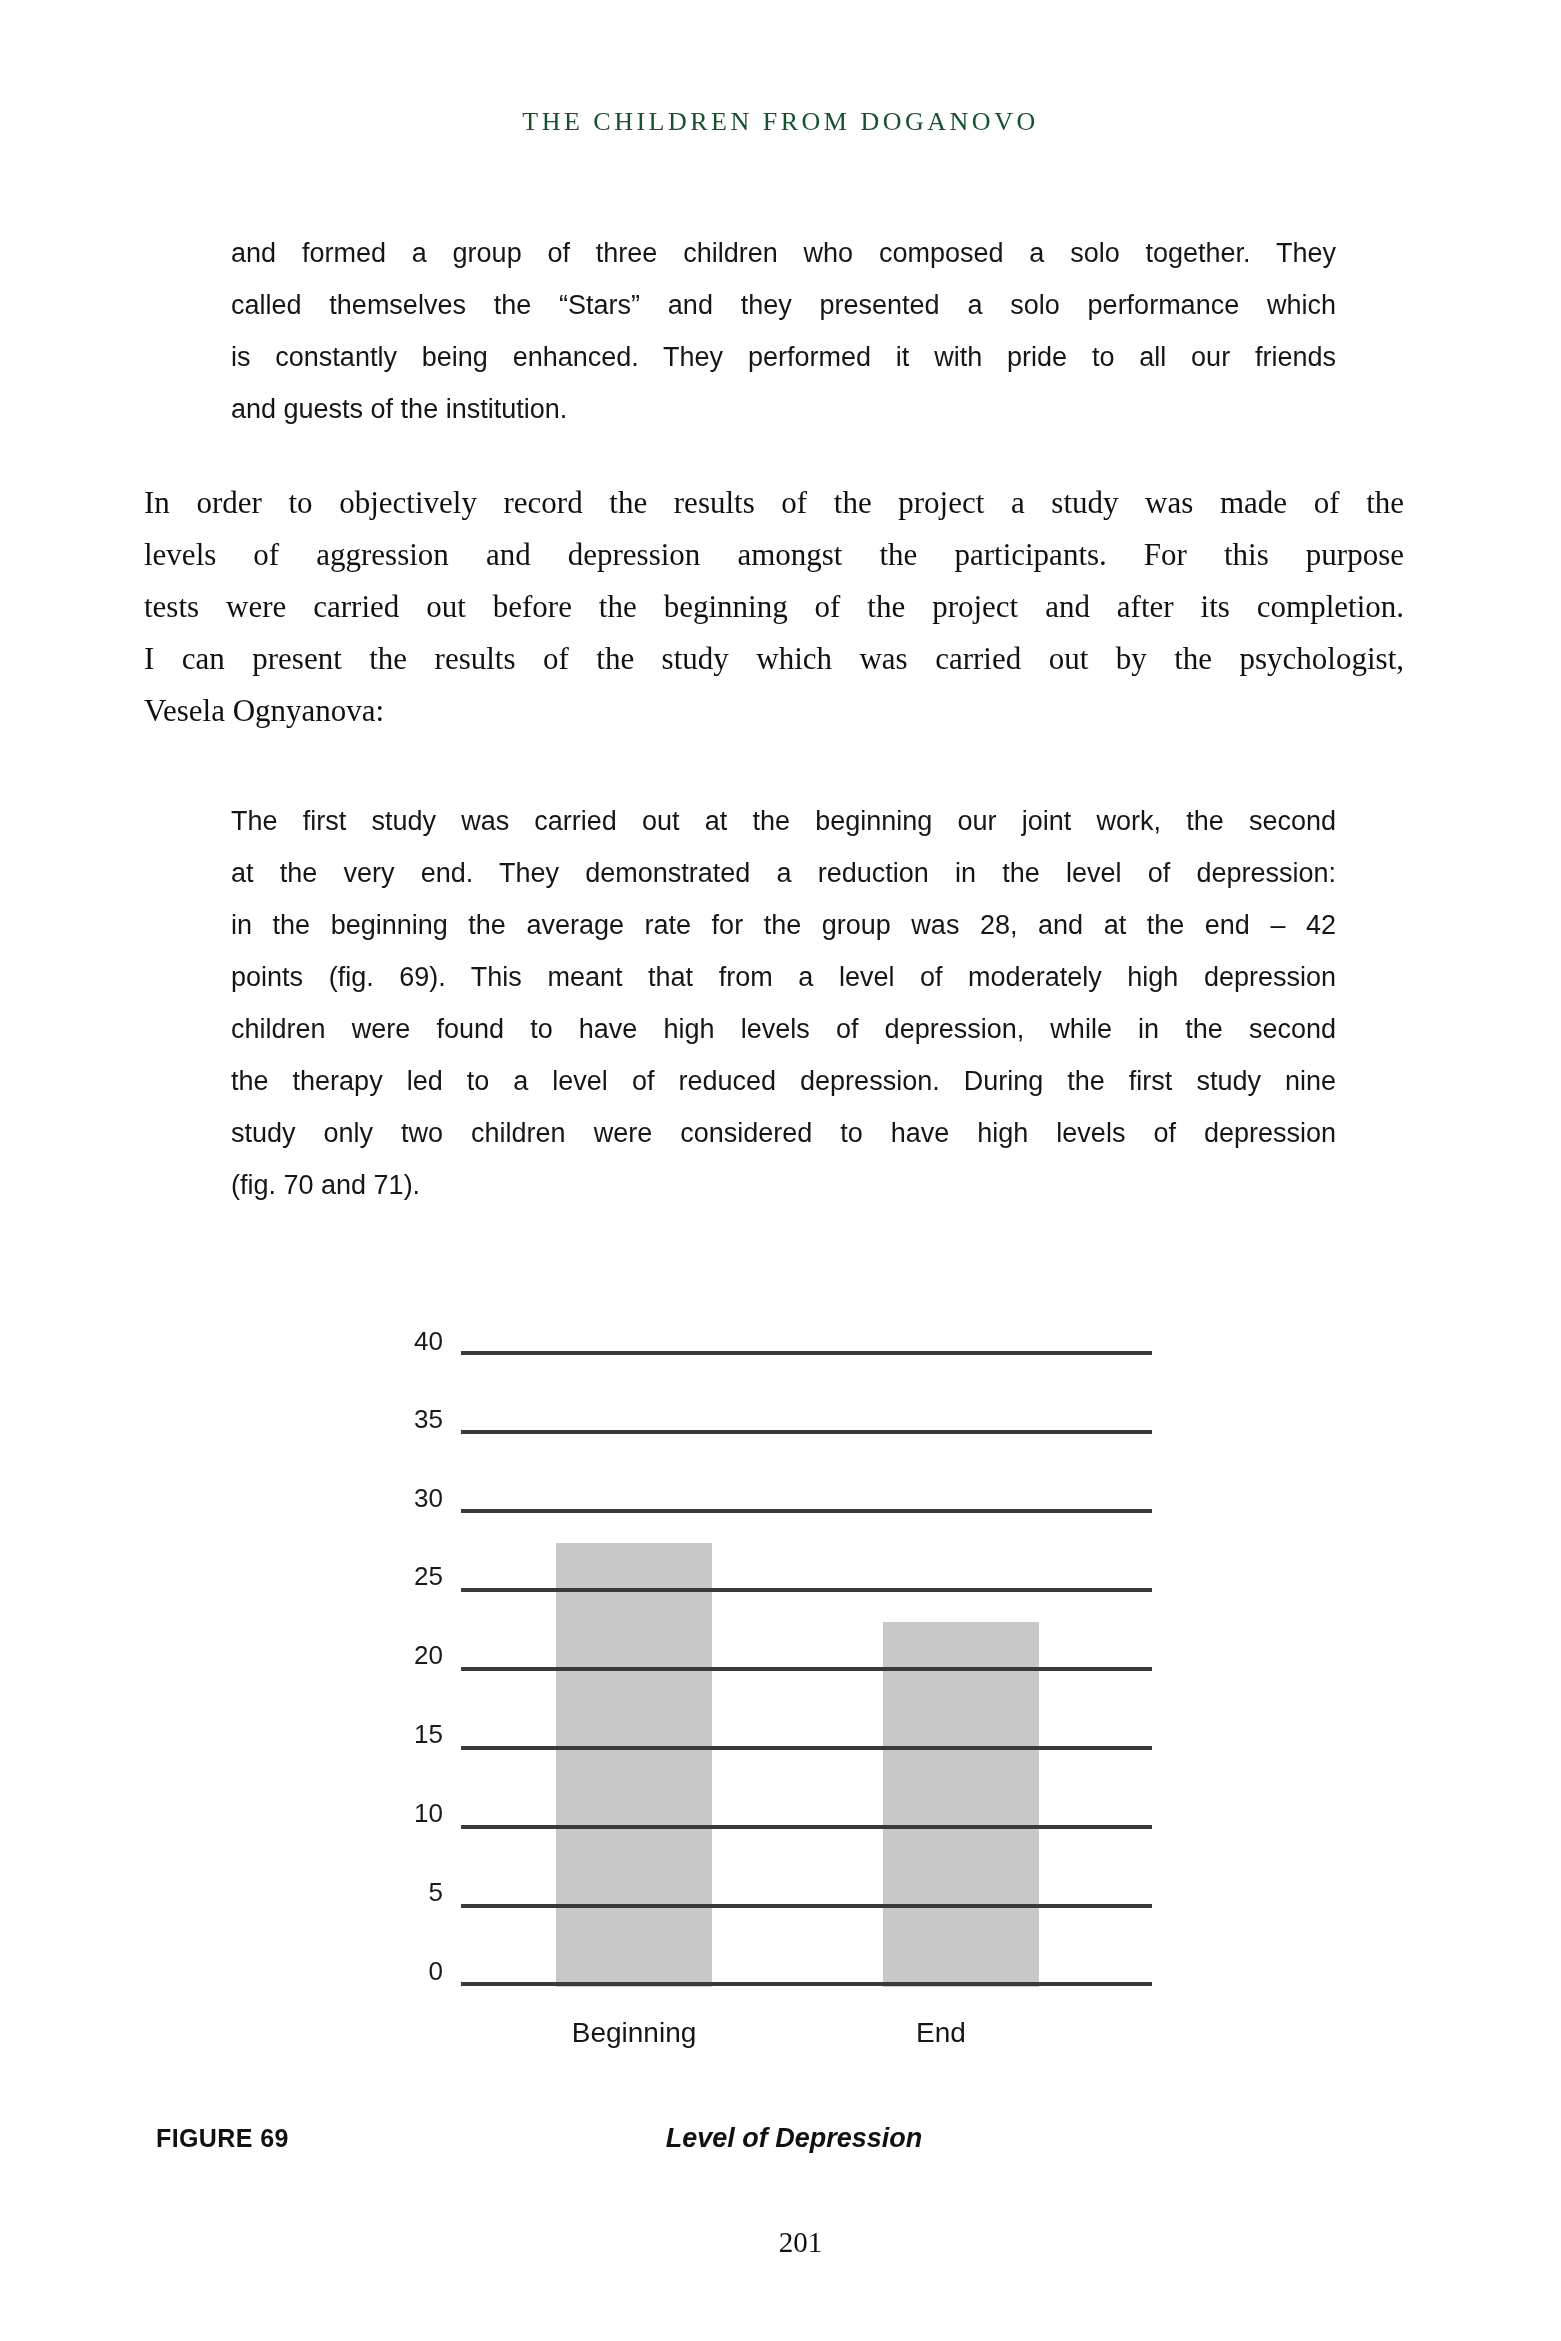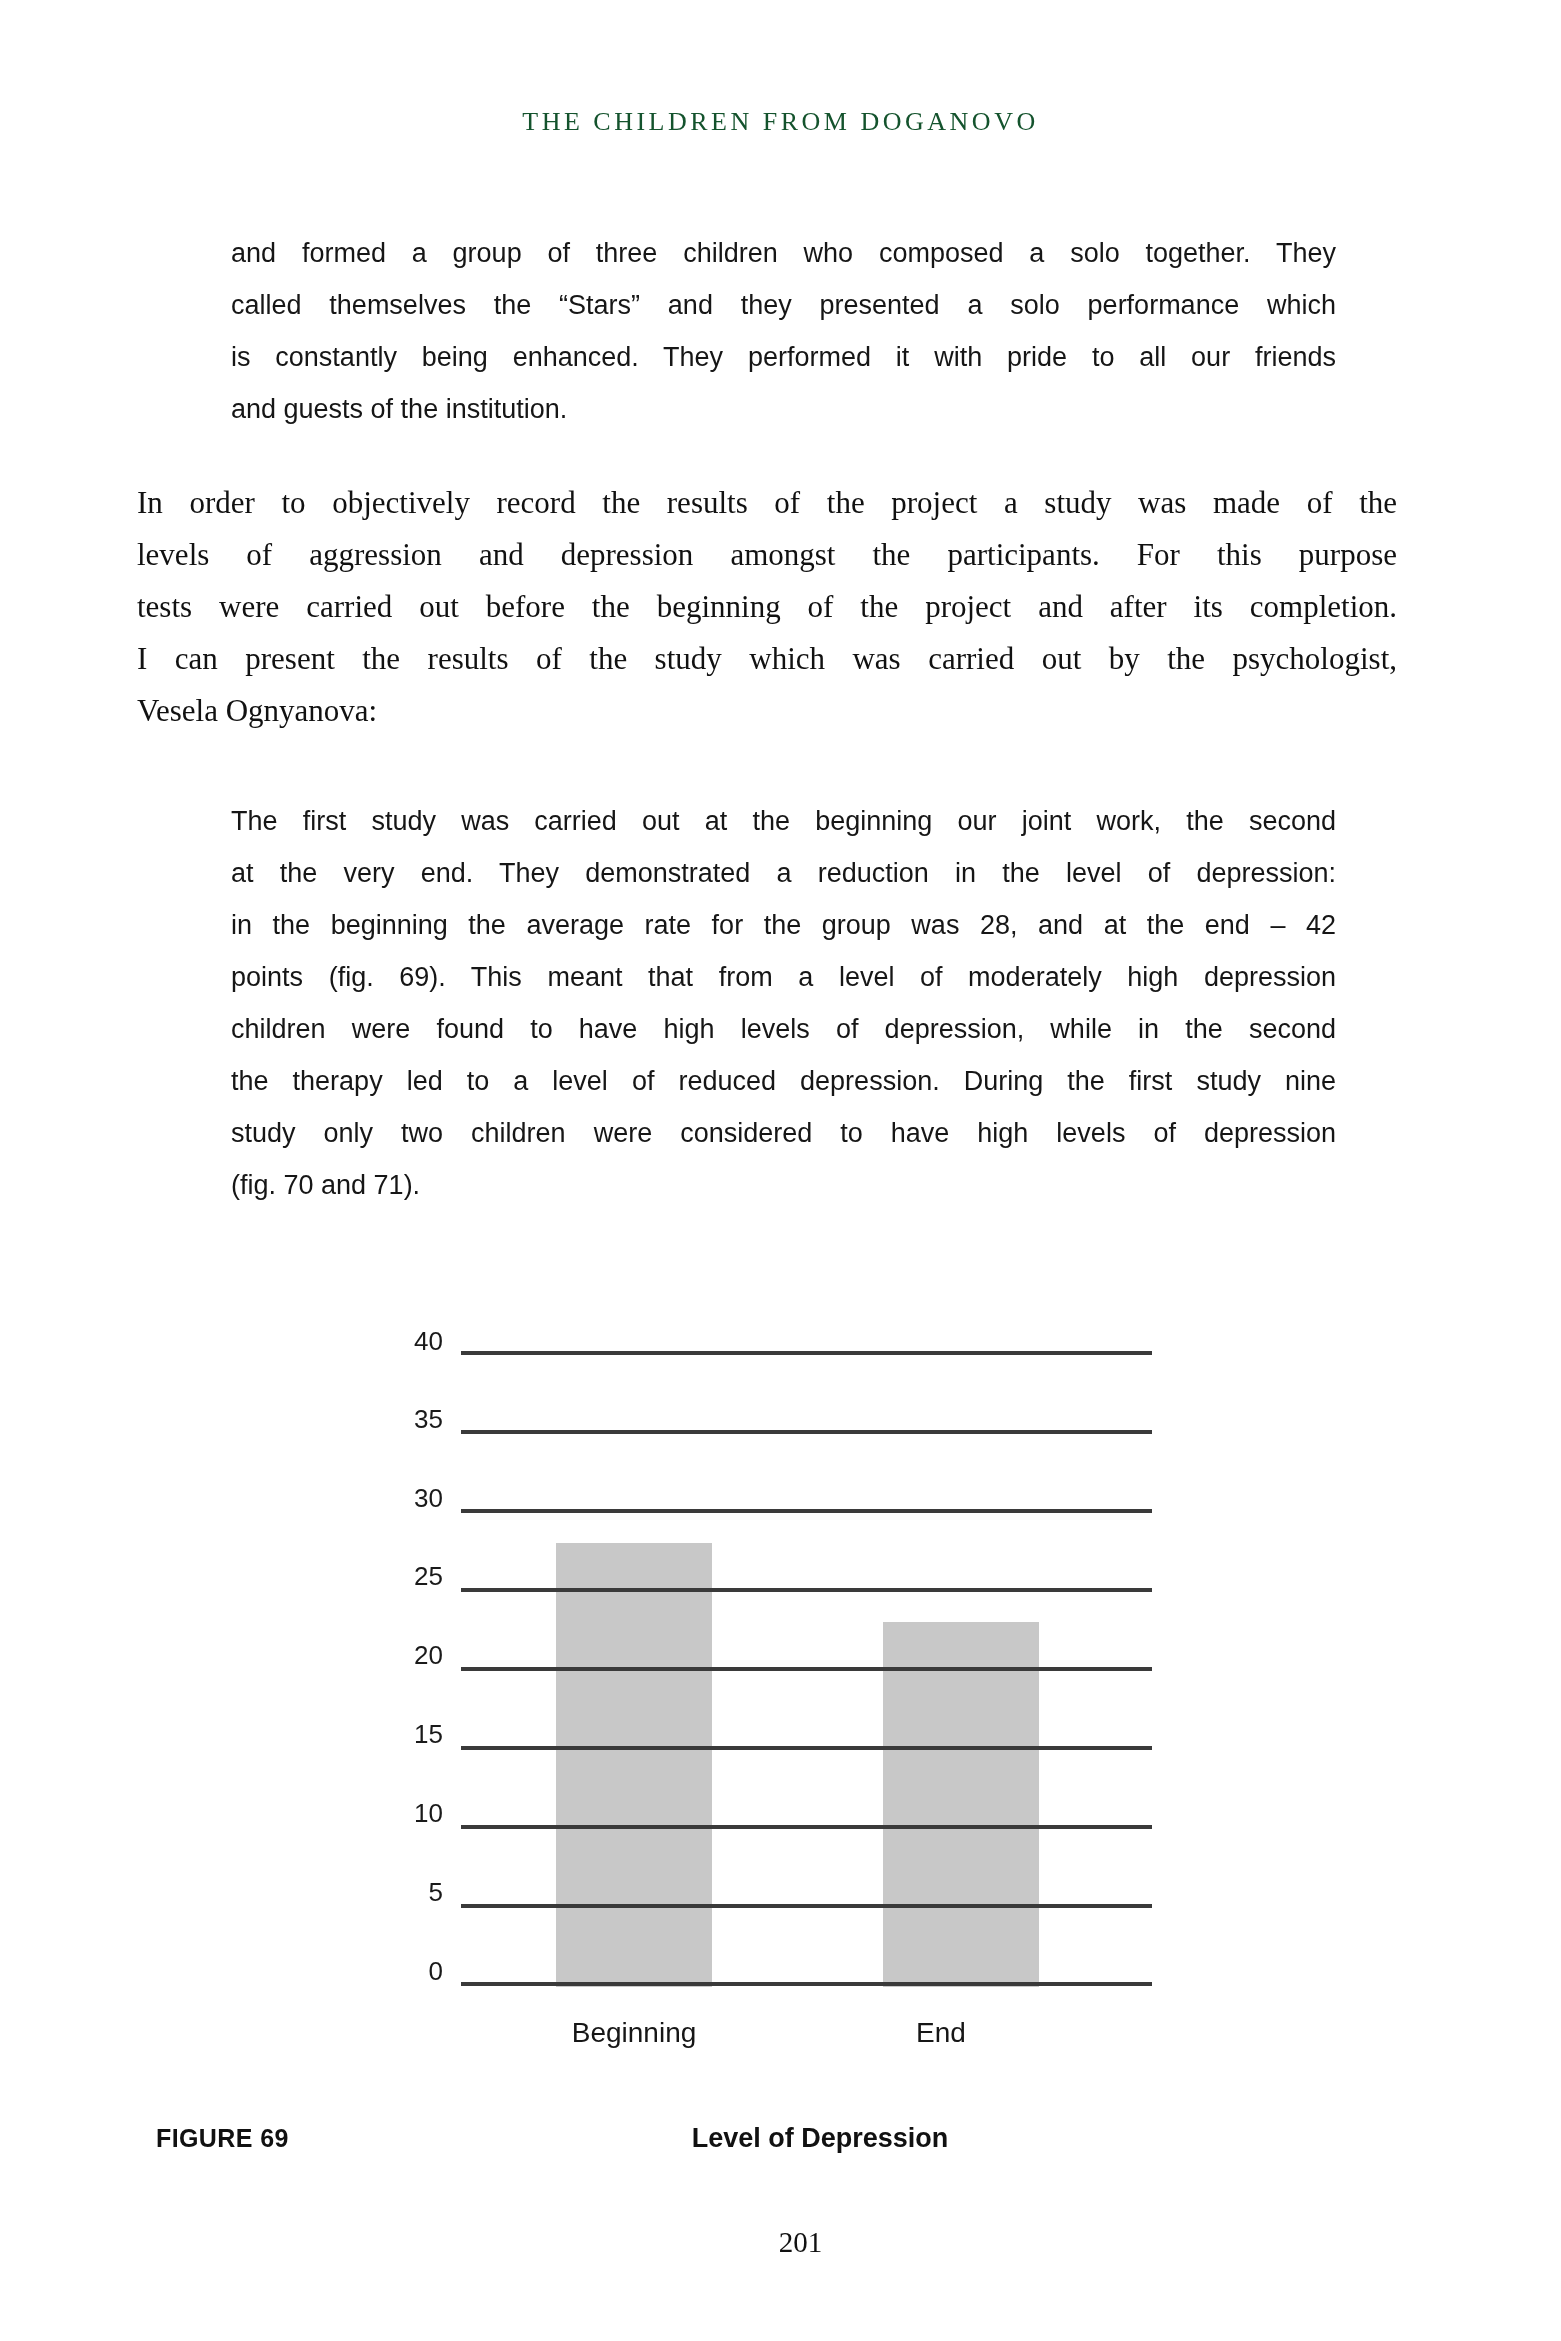--- a/index.html
+++ b/index.html
@@ -26,21 +26,21 @@
     position: absolute;
     left: 231px;
     width: 1105px;
     font-family: "Liberation Sans", sans-serif;
     font-size: 27px;
     line-height: 52px;
     color: #161616;
   }
   .bodypara {
     position: absolute;
-    left: 137px;
+    left: 144px;
     width: 1260px;
     font-family: "Liberation Serif", serif;
     font-size: 31px;
     line-height: 52px;
     color: #111111;
   }
   .q1 { top: 227px; }
   .bp { top: 477px; }
   .q2 { top: 795px; }
   .jline { text-align: justify; text-align-last: justify; }
@@ -95,26 +95,27 @@
   .figure-label {
     position: absolute;
     left: 156px; top: 2124px;
     font-size: 25px;
     font-weight: 700;
     letter-spacing: 0.4px;
     color: #111111;
   }
   .chart-title {
     position: absolute;
-    left: 560px; top: 2123px;
+    left: 534px; top: 2123px;
     width: 520px;
     text-align: center;
     font-size: 27px;
     font-weight: 700;
     color: #111111;
+    font-style: italic;
   }
   .page-number {
     position: absolute;
     left: 0; top: 2226px;
     width: 100%;
     text-align: center;
     font-family: "Liberation Serif", serif;
     font-size: 29px;
     color: #111111;
     margin-left: 20px;

